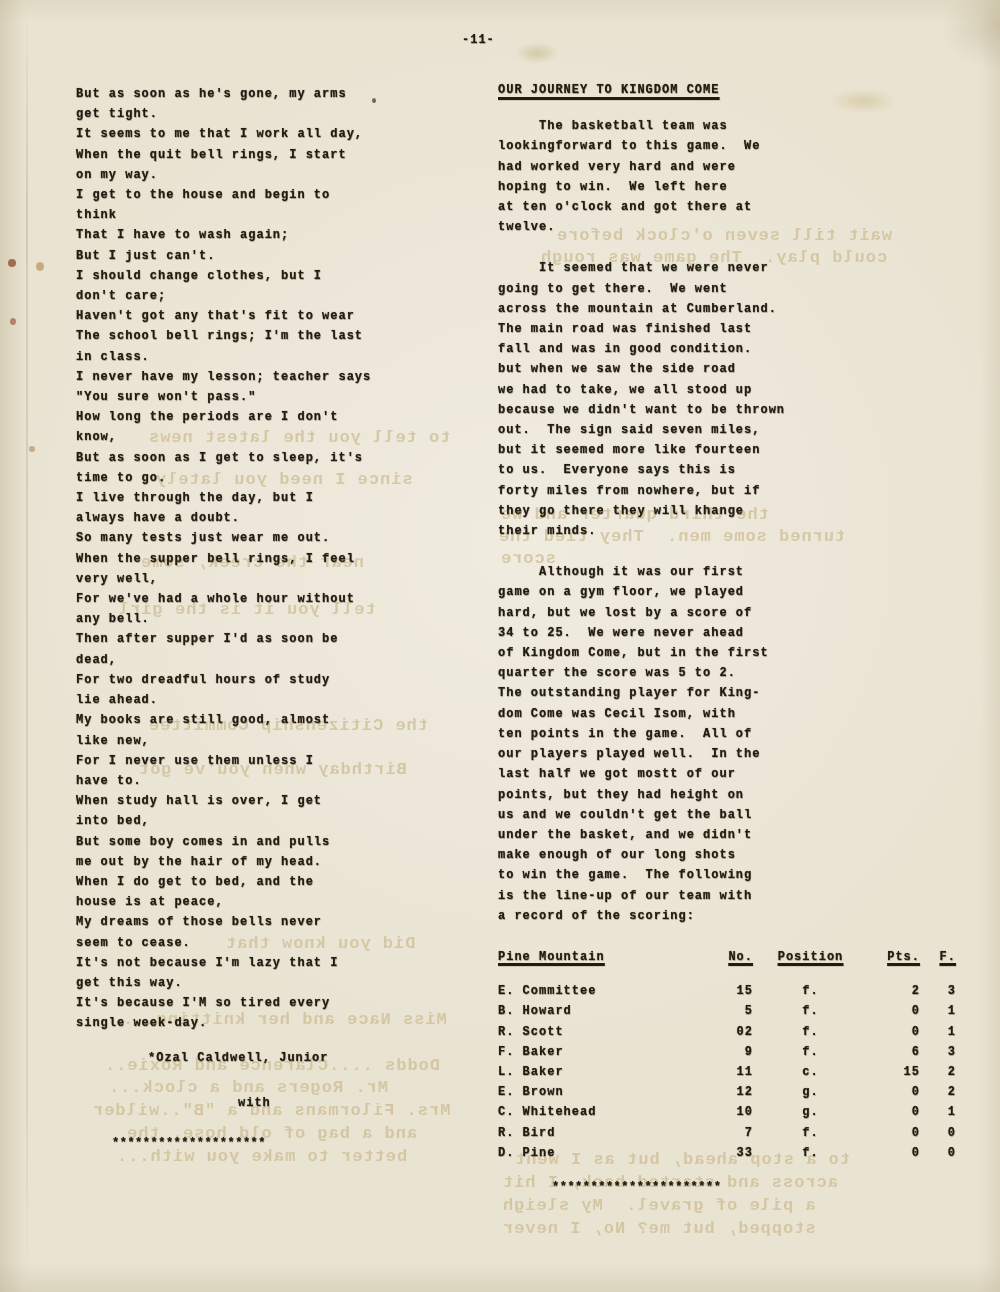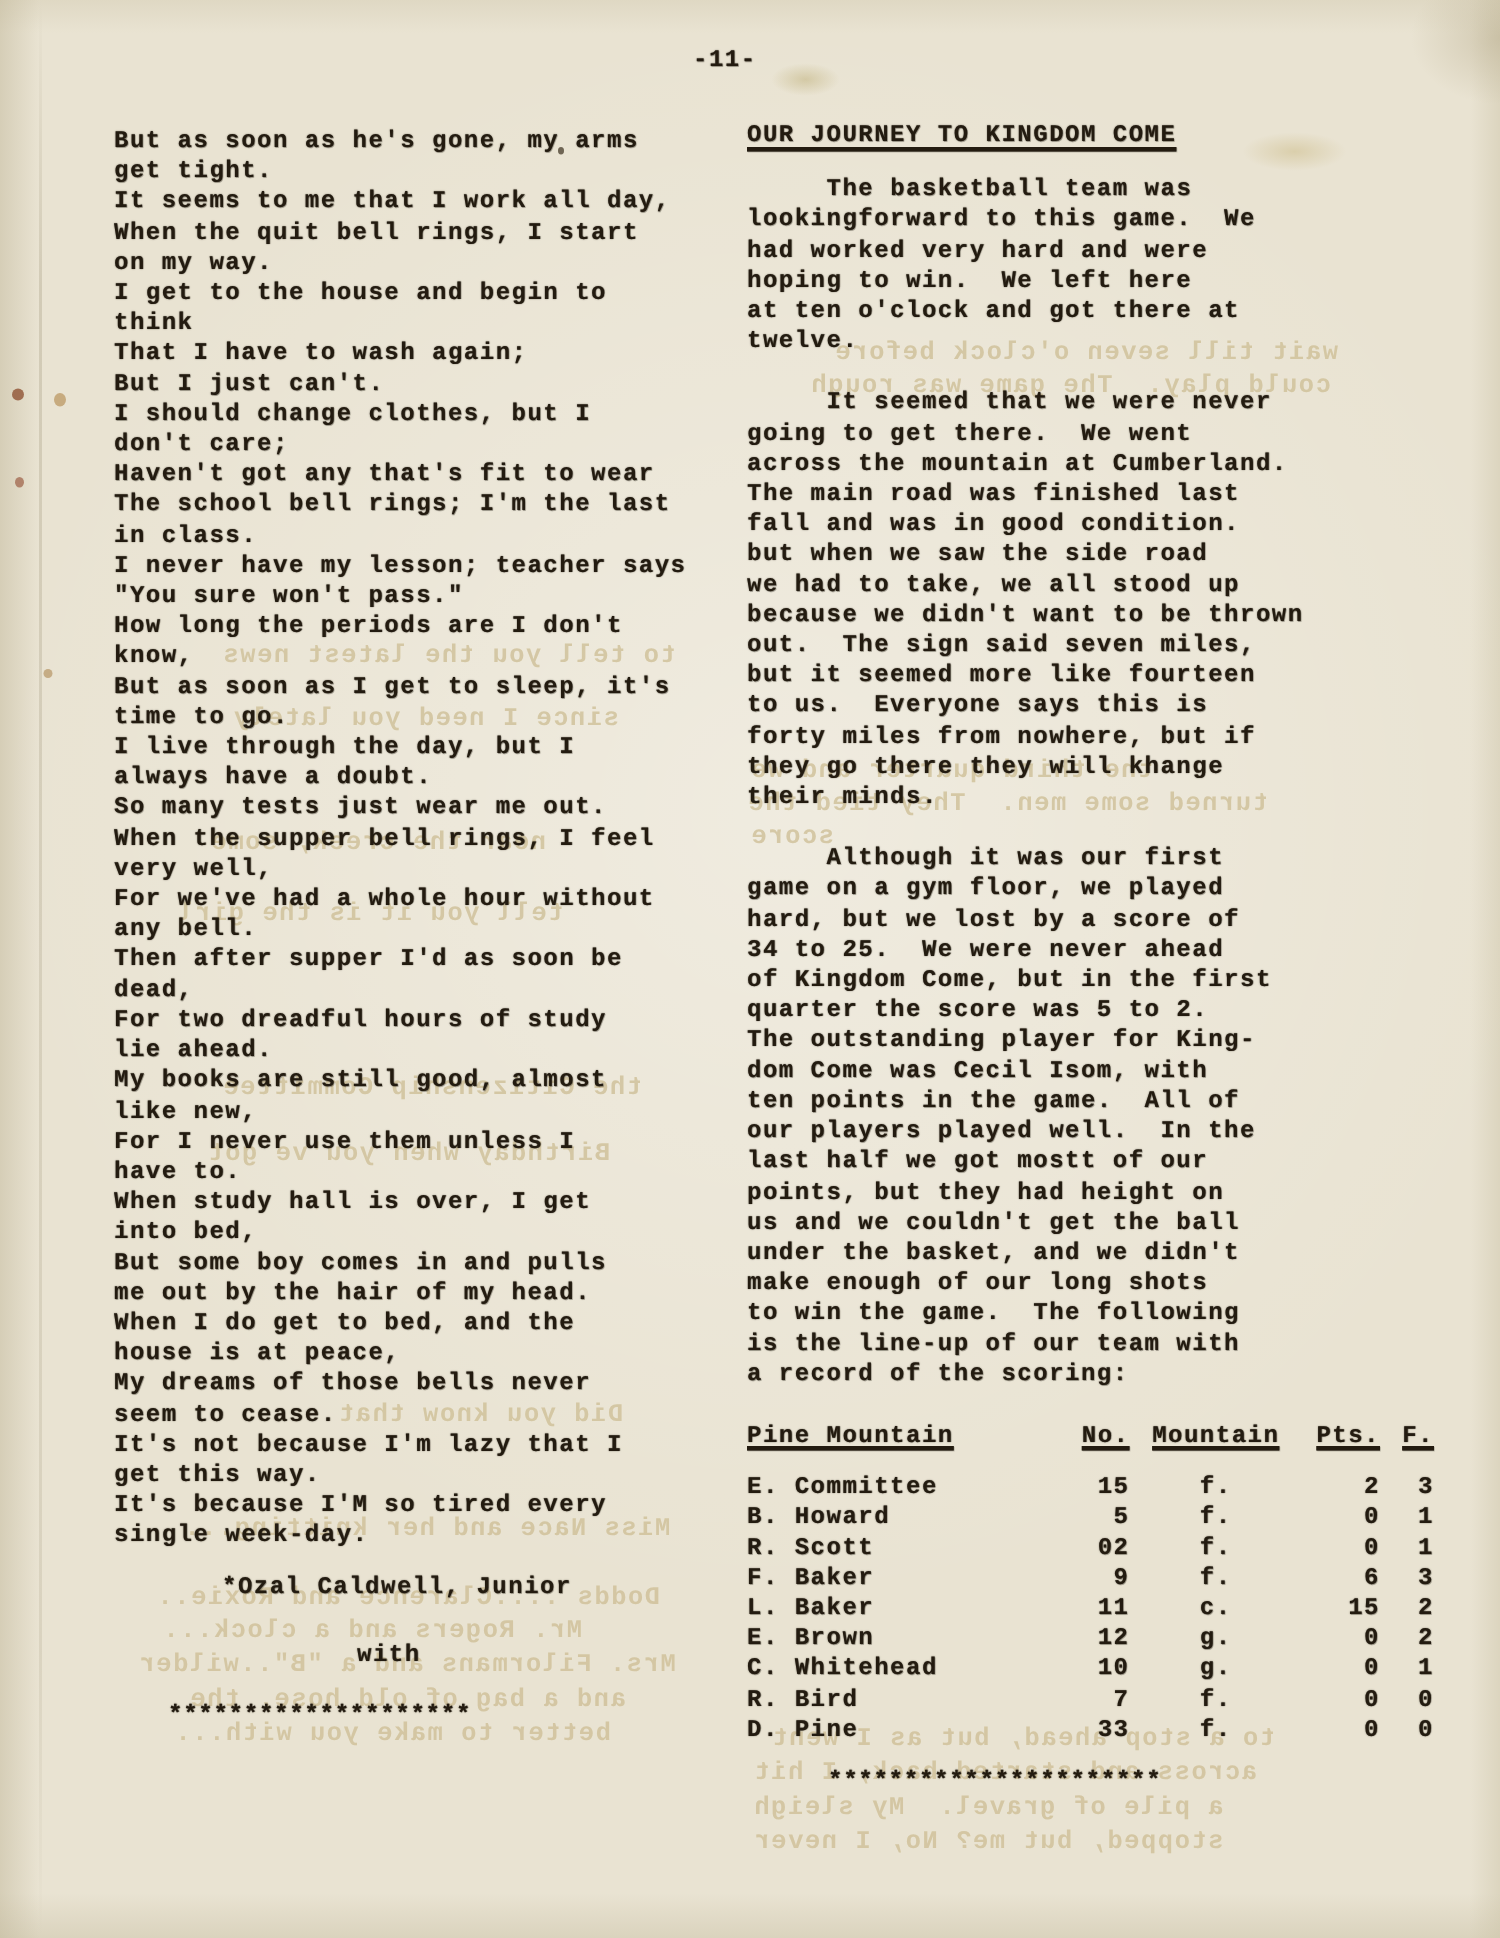--- a/index.html
+++ b/index.html
@@ -11,21 +11,21 @@
     background:
       radial-gradient(ellipse 70% 55% at 52% 42%, rgba(255,255,255,.30), rgba(255,255,255,0) 75%),
       linear-gradient(90deg, rgba(190,180,150,.45) 0px, rgba(190,180,150,0) 26px),
       linear-gradient(270deg, rgba(200,191,162,.40) 0px, rgba(200,191,162,0) 20px),
       linear-gradient(180deg, rgba(205,196,168,.35) 0px, rgba(205,196,168,0) 22px),
       linear-gradient(0deg, rgba(196,187,158,.40) 0px, rgba(196,187,158,0) 30px),
       var(--paper);
     font-family:"Liberation Mono","DejaVu Sans Mono",monospace;
   }
   .typed{
-    font-weight:700; font-size:16px; line-height:20.2px; letter-spacing:1px;
+    font-weight:700; font-size:12px; line-height:20.2px; letter-spacing:1px;
     color:var(--ink); white-space:pre-wrap;
     text-shadow:0 0 1px rgba(30,24,14,.65), .5px .5px 0 rgba(30,24,14,.28);
   }
   .page-number{position:absolute; left:462px; top:30px;}
   .crease{position:absolute; left:26px; top:0; bottom:0; width:2px;
     background:linear-gradient(180deg, rgba(150,140,110,0) 0%, rgba(150,140,110,.28) 15%, rgba(150,140,110,.18) 85%, rgba(150,140,110,0) 100%);}
   
   .col-left{position:absolute; left:76px; top:84px; width:458px;}
   .col-right{position:absolute; left:498px; top:80px; width:470px;}
   .article-title{
@@ -223,21 +223,21 @@
 under the basket, and we didn't
 make enough of our long shots
 to win the game.  The following
 is the line-up of our team with
 a record of the scoring:</div>
 
     <div class="score-table">
       <div class="typed thead">
         <div class="hd"><span>Pine Mountain</span></div>
         <div class="hd c-no"><span>No.</span></div>
-        <div class="hd c-pos"><span>Mountain</span></div>
+        <div class="hd c-pos"><span>Position</span></div>
         <div class="hd c-pts"><span>Pts.</span></div>
         <div class="hd c-f"><span>F.</span></div>
       </div>
       <div class="tbody">
 
           <div class="typed trow">
             <div class="c-name">E. Committee</div>
             <div class="c-no">15</div>
             <div class="c-pos">f.</div>
             <div class="c-pts">2</div>

